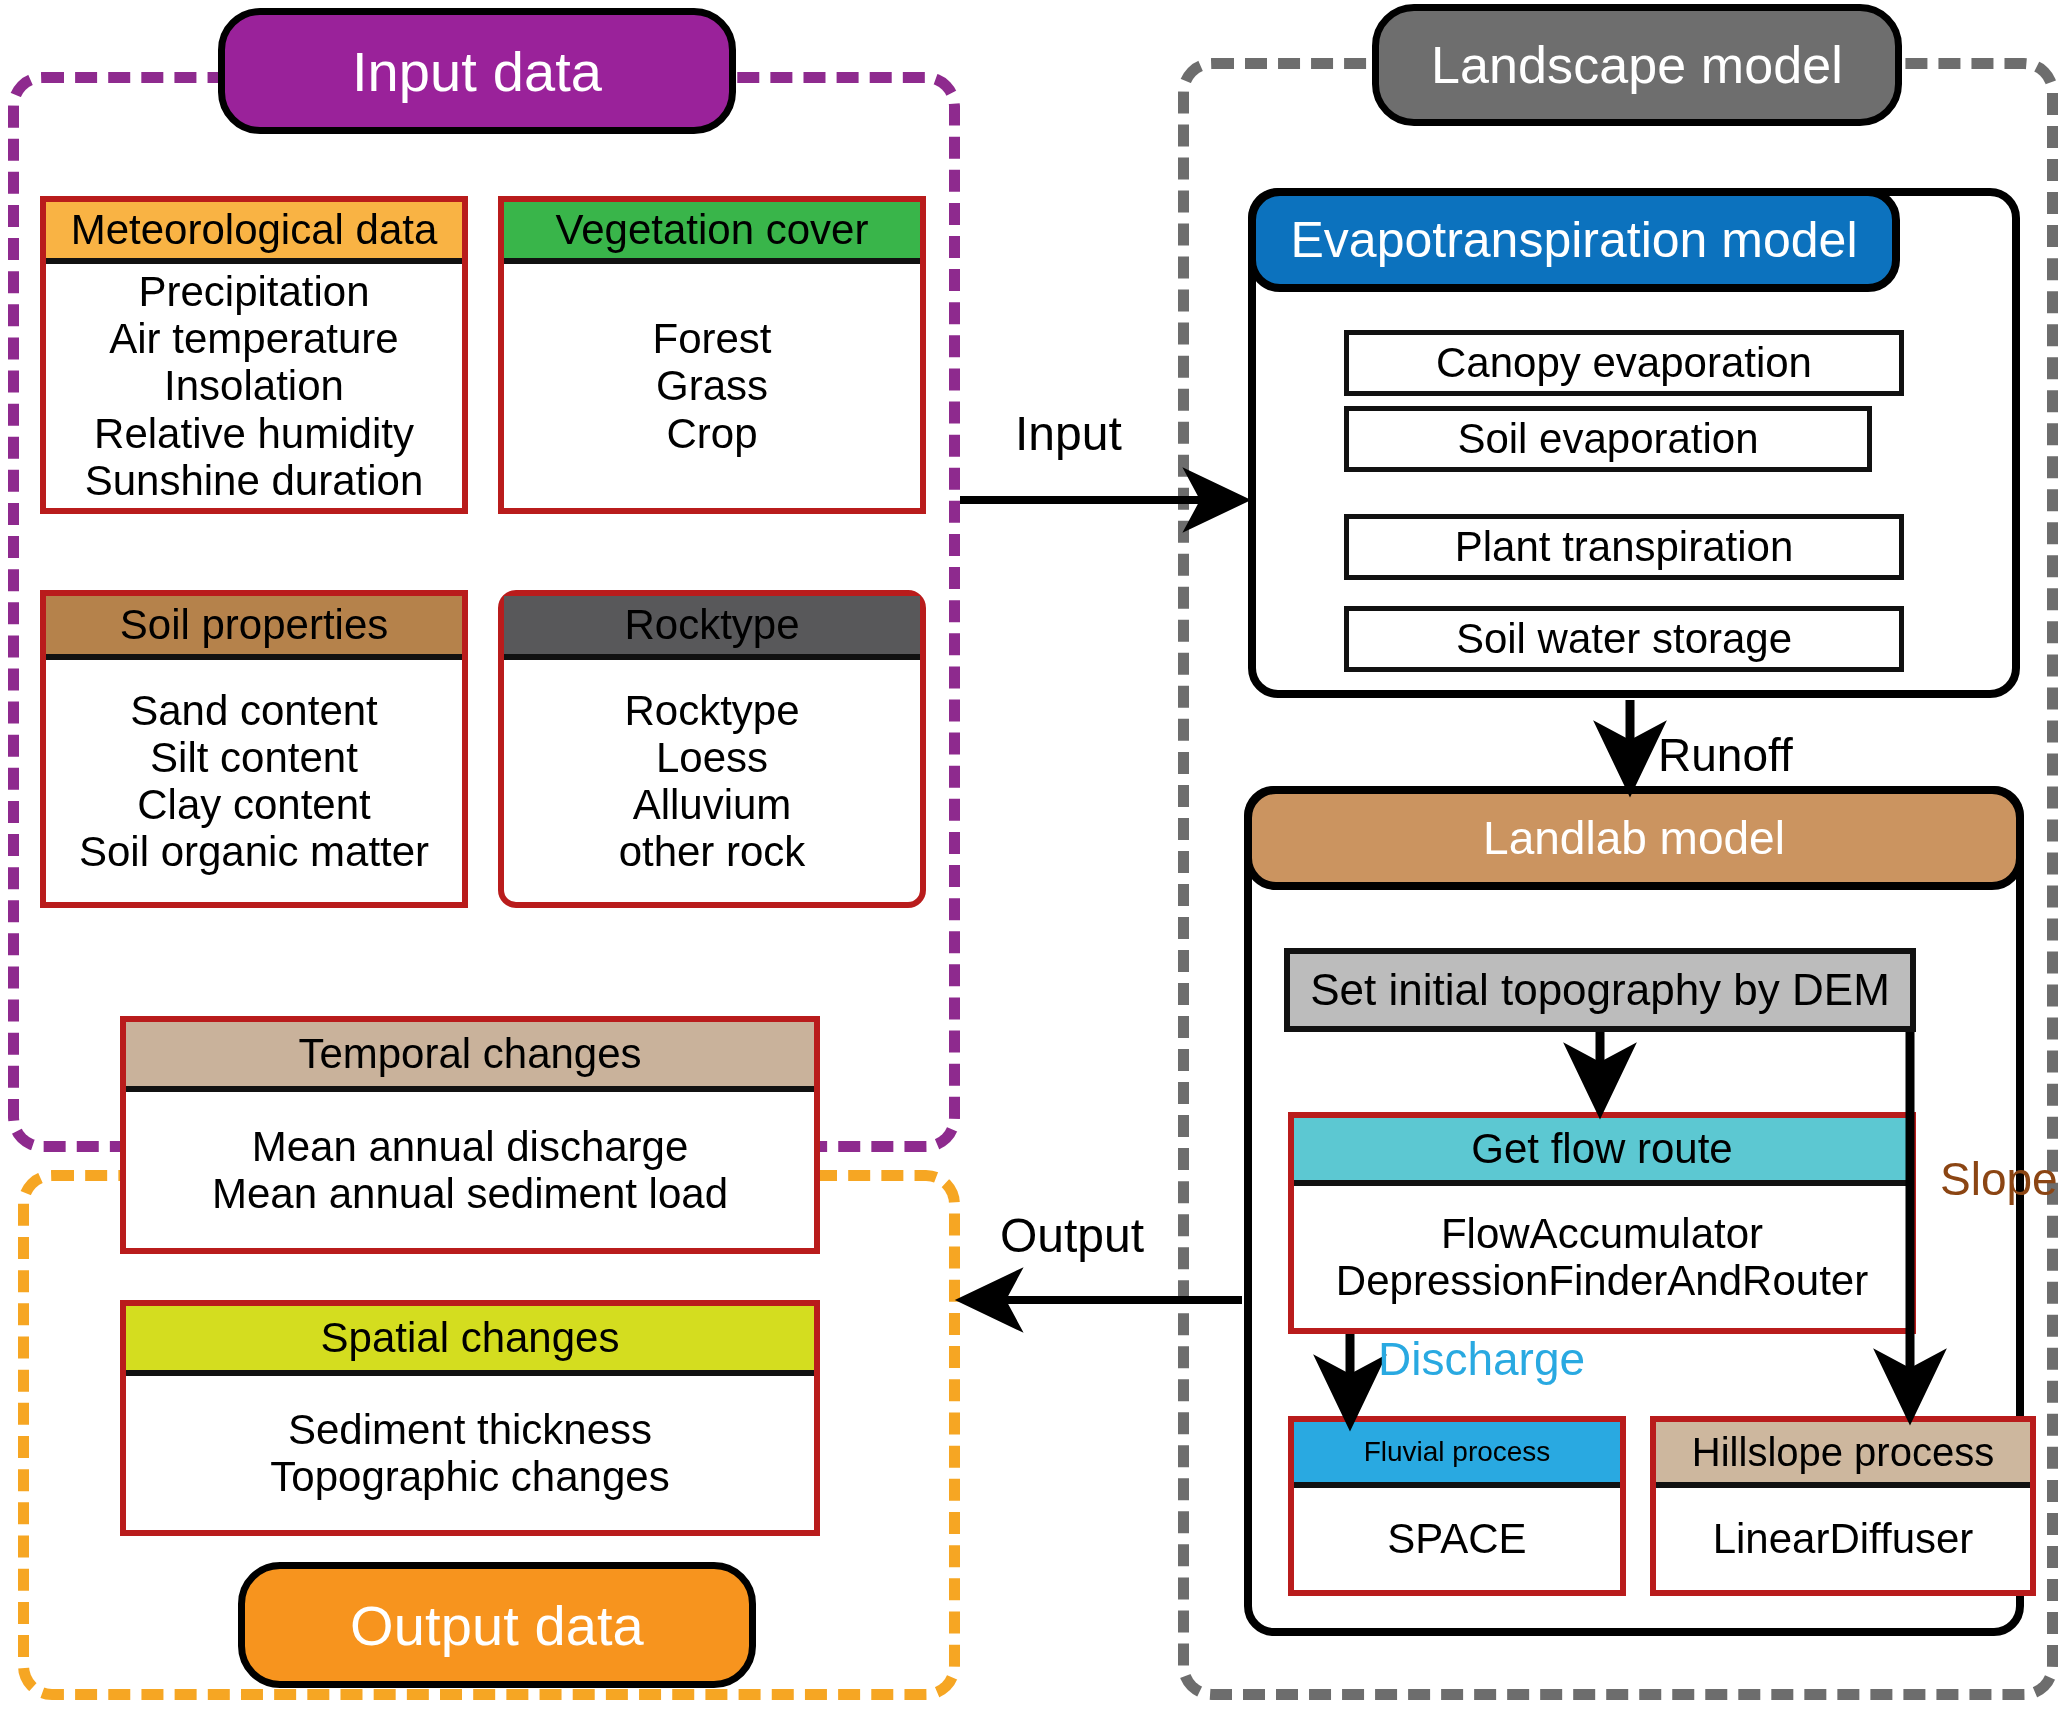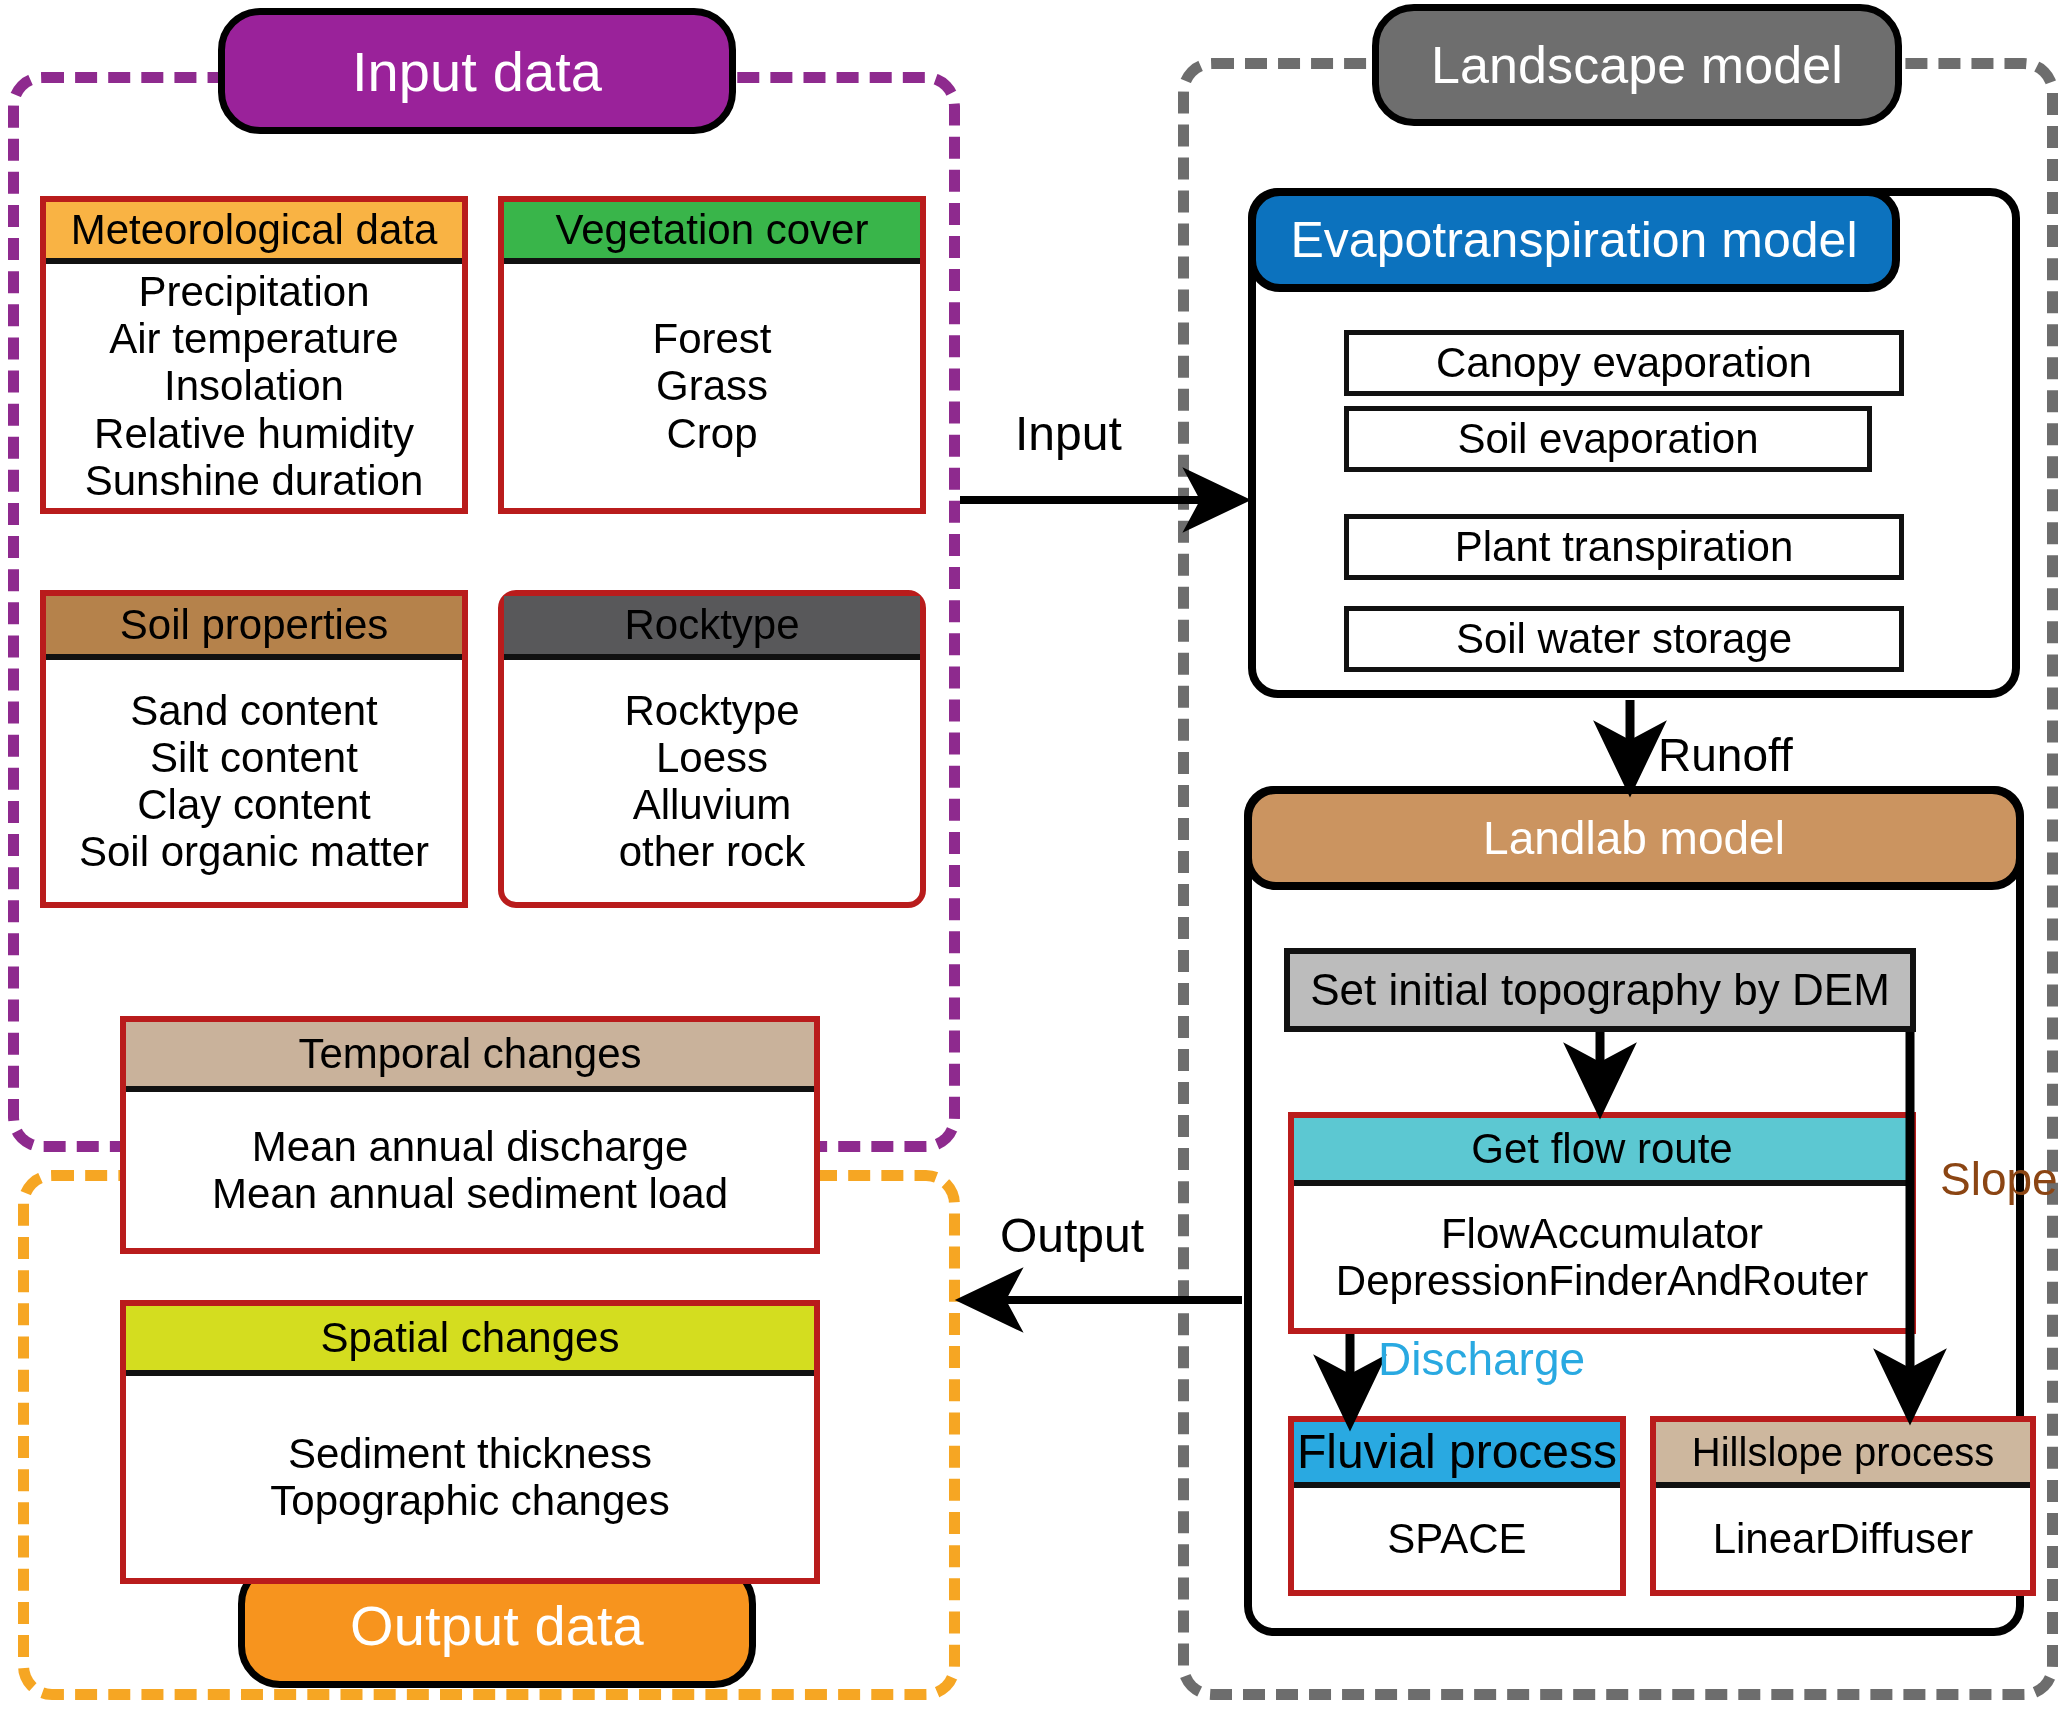--- a/index.html
+++ b/index.html
@@ -44,30 +44,30 @@
   #t-veg   {left:498px;top:196px; width:428px; height:318px;}
   #t-veg   >.hd{height:62px;background:#39B54A;}
   #t-soil  {left:40px; top:590px; width:428px; height:318px;}
   #t-soil  >.hd{height:64px;background:#B5824B;}
   #t-rock  {left:498px;top:590px; width:428px; height:318px;border-radius:18px;}
   #t-rock  >.hd{height:64px;background:#58585A;}
 
   
   #t-temporal{left:120px;top:1016px;width:700px;height:238px;}
   #t-temporal>.hd{height:70px;background:#C9B29B;}
-  #t-spatial {left:120px;top:1300px;width:700px;height:284px;}
+  #t-spatial {left:120px;top:1300px;width:700px;height:236px;}
   #t-spatial >.hd{height:70px;background:#D4DD1F;}
 
   
   #t-flow{left:1288px;top:1112px;width:628px;height:222px;}
   #t-flow>.hd{height:68px;background:#5CC8D2;}
   #t-flow>.bd .ln{font-size:42px;}
   #t-fluvial{left:1288px;top:1416px;width:338px;height:180px;}
   #t-fluvial>.hd{height:66px;background:#29A9E1;}
-  #t-fluvial>.hd span{font-size:48px;}
+  #t-fluvial>.hd span{font-size:28px;}
   #t-hillslope{left:1650px;top:1416px;width:386px;height:180px;}
   #t-hillslope>.hd{height:66px;background:#CDB79E;}
   #t-hillslope>.hd span{font-size:40px;}
 
   
   .plainbox{position:absolute;box-sizing:border-box;border:5px solid #111;background:#fff;
             display:flex;align-items:center;justify-content:center;font-size:42px;color:#000;}
   #et-0{left:1344px;top:330px;width:560px;height:66px;}
   #et-1{left:1344px;top:406px;width:528px;height:66px;}
   #et-2{left:1344px;top:514px;width:560px;height:66px;}

